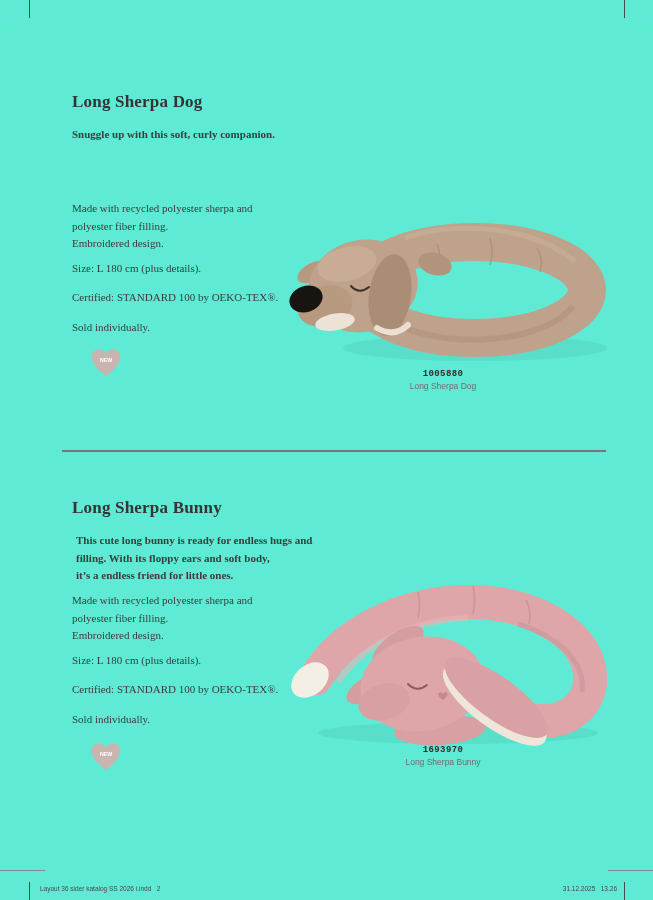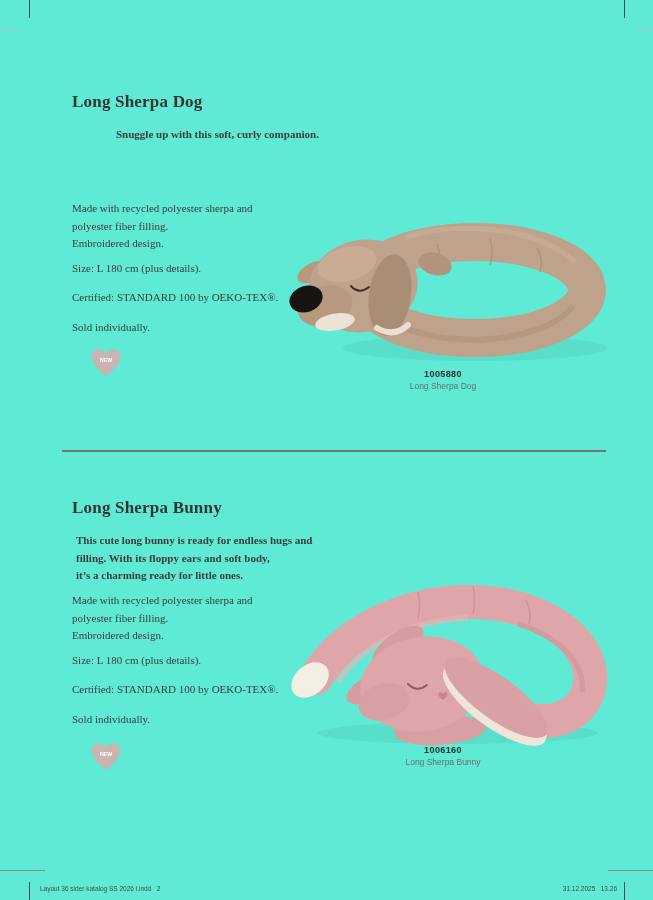--- a/index.html
+++ b/index.html
@@ -15,21 +15,21 @@
   .cm-h.dark { background:#8a8a8a; }
 
   
   .title { font-size:17px; font-weight:700; color:#343434; letter-spacing:0.2px; }
   .line  { font-size:11px; line-height:17.5px; white-space:pre; color:#3c3c3c; }
   .lead .line { font-weight:700; }
 
   .divider { height:2px; background:#757575; }
 
   .sku-wrap { width:200px; text-align:center; }
-  .sku-num  { font-family:Liberation Sans, sans-serif; font-size:9px; font-weight:700;
+  .sku-num  { font-family:Liberation Mono, monospace; font-size:9px; font-weight:700;
               color:#2e2e2e; letter-spacing:0.4px; }
   .sku-name { font-family:"Liberation Sans", sans-serif; font-size:8.5px; color:#6e6e6e; margin-top:2px; }
 
   .footer { font-family:"Liberation Sans", sans-serif; font-size:6.5px; color:#4a4a4a; white-space:pre; }
 
   .badge-text { font-family:"Liberation Sans", sans-serif; font-weight:700; }
 </style>
 </head>
 <body>
 
@@ -39,21 +39,21 @@
   <div class="cm-v" style="left:624px; top:0; height:18px;"></div>
   <div class="cm-v" style="left:29px; top:882px; height:18px;"></div>
   <div class="cm-v" style="left:624px; top:882px; height:18px;"></div>
   <div class="cm-h" style="top:29px; left:0; width:18px;"></div>
   <div class="cm-h" style="top:29px; left:635px; width:18px;"></div>
   <div class="cm-h dark" style="top:870px; left:0; width:45px;"></div>
   <div class="cm-h dark" style="top:870px; left:608px; width:45px;"></div>
 
   <div class="abs title" style="left:72px; top:92px;">Long Sherpa Dog</div>
 
-  <div class="abs lead" style="left:72px; top:126px;margin-left:44px;">
+  <div class="abs lead" style="left:72px; top:126px;">
     <div class="line">Snuggle up with this soft, curly companion.</div>
   </div>
 
   <div class="abs" style="left:72px; top:200px;">
     <div class="line">Made with recycled polyester sherpa and</div>
     <div class="line">polyester fiber filling.</div>
     <div class="line">Embroidered design.</div>
   </div>
 
   <div class="abs line" style="left:72px; top:260px;">Size: L 180 cm (plus details).</div>
@@ -103,21 +103,21 @@
     <div class="sku-name">Long Sherpa Dog</div>
   </div>
 
   <div class="abs divider" style="left:62px; top:450px; width:544px;"></div>
 
   <div class="abs title" style="left:72px; top:498px;">Long Sherpa Bunny</div>
 
   <div class="abs lead" style="left:76px; top:532px;">
     <div class="line">This cute long bunny is ready for endless hugs and</div>
     <div class="line">filling. With its floppy ears and soft body,</div>
-    <div class="line">it’s a charming ready for little ones.</div>
+    <div class="line">it’s a endless friend for little ones.</div>
   </div>
 
   <div class="abs" style="left:72px; top:592px;">
     <div class="line">Made with recycled polyester sherpa and</div>
     <div class="line">polyester fiber filling.</div>
     <div class="line">Embroidered design.</div>
   </div>
 
   <div class="abs line" style="left:72px; top:652px;">Size: L 180 cm (plus details).</div>
   <div class="abs line" style="left:72px; top:681px;">Certified: STANDARD 100 by OEKO-TEX®.</div>
@@ -158,20 +158,20 @@
       <path d="M8 13 C2.5 8.5 0.5 5.8 0.5 4 C0.5 1.9 2.1 0.5 4 0.5 C5.7 0.5 7.3 1.6 8 2.8 C8.7 1.6 10.3 0.5 12 0.5 C13.9 0.5 15.5 1.9 15.5 4 C15.5 5.8 13.5 8.5 8 13 Z" fill="#c8868e" transform="translate(170 122) scale(0.62)"></path>
 
       <g transform="rotate(36 228 130)">
         <ellipse cx="230" cy="135" rx="62" ry="22" fill="#efe5d8"></ellipse>
         <ellipse cx="227" cy="128" rx="62" ry="21" fill="#d9a1a5"></ellipse>
       </g>
     </svg>
   </div>
 
   <div class="abs sku-wrap" style="left:343px; top:745px;">
-    <div class="sku-num">1006160</div>
+    <div class="sku-num">1693970</div>
     <div class="sku-name">Long Sherpa Bunny</div>
   </div>
 
   <div class="abs footer" style="left:40px; top:885px;">Layout 36 sider katalog SS 2026 i.indd   2</div>
   <div class="abs footer" style="right:36px; top:885px;">31.12.2025   13.26</div>
 
 </div>
 
 </body></html>

